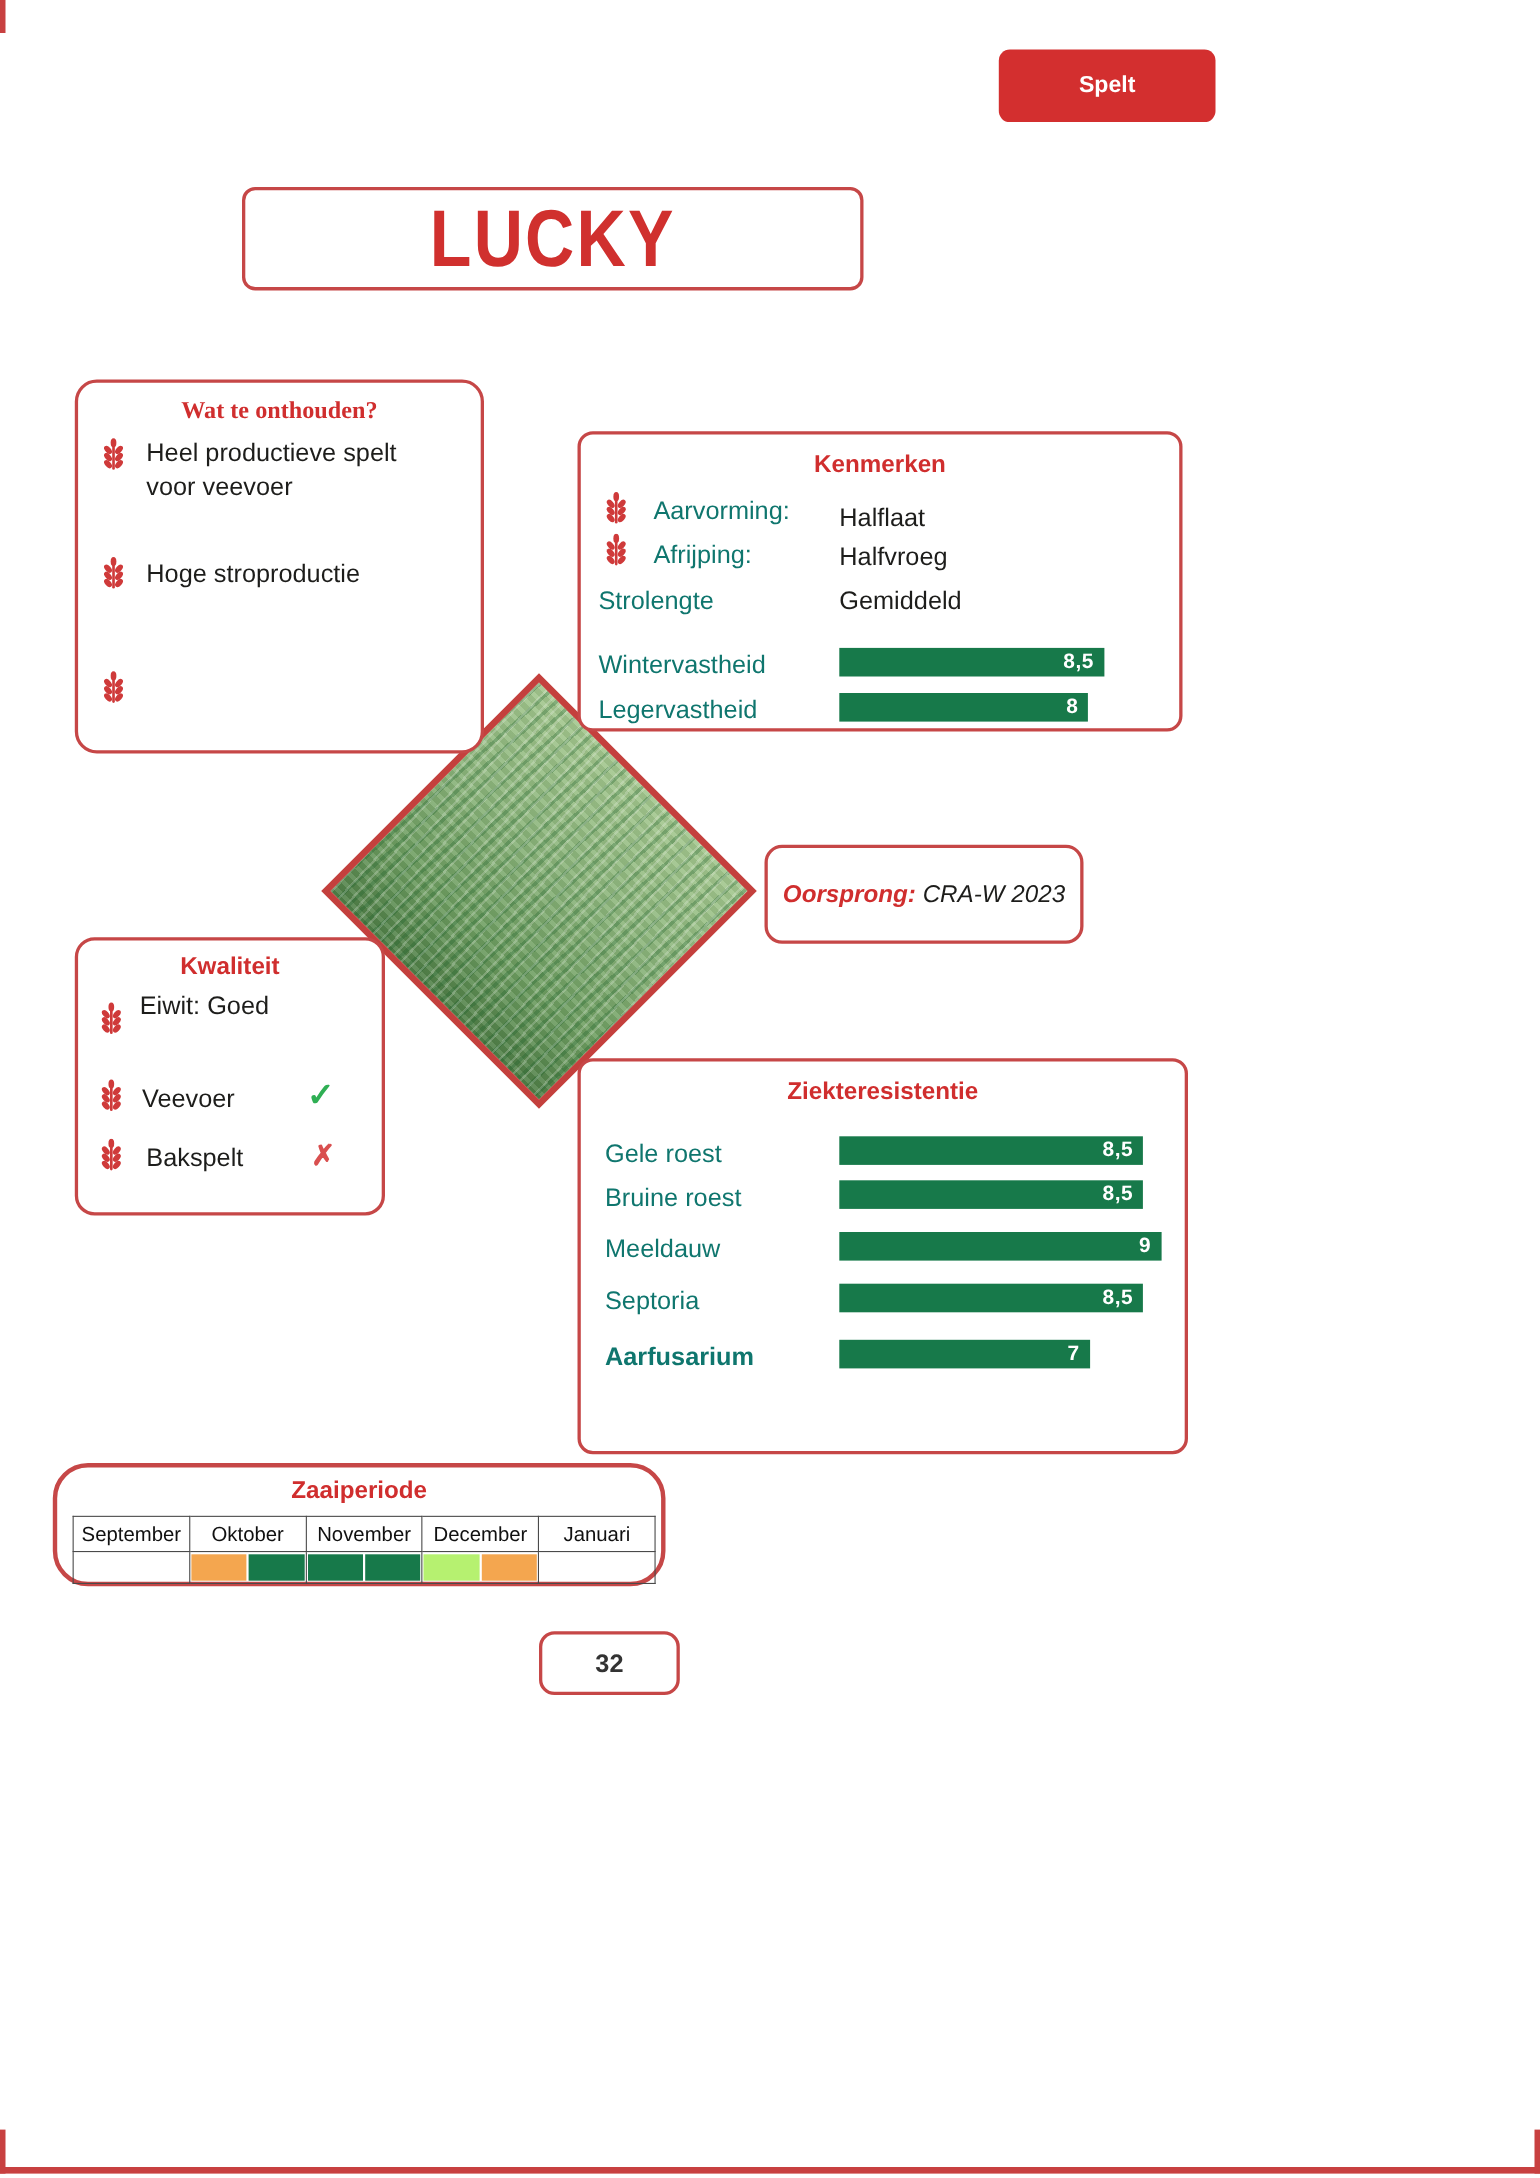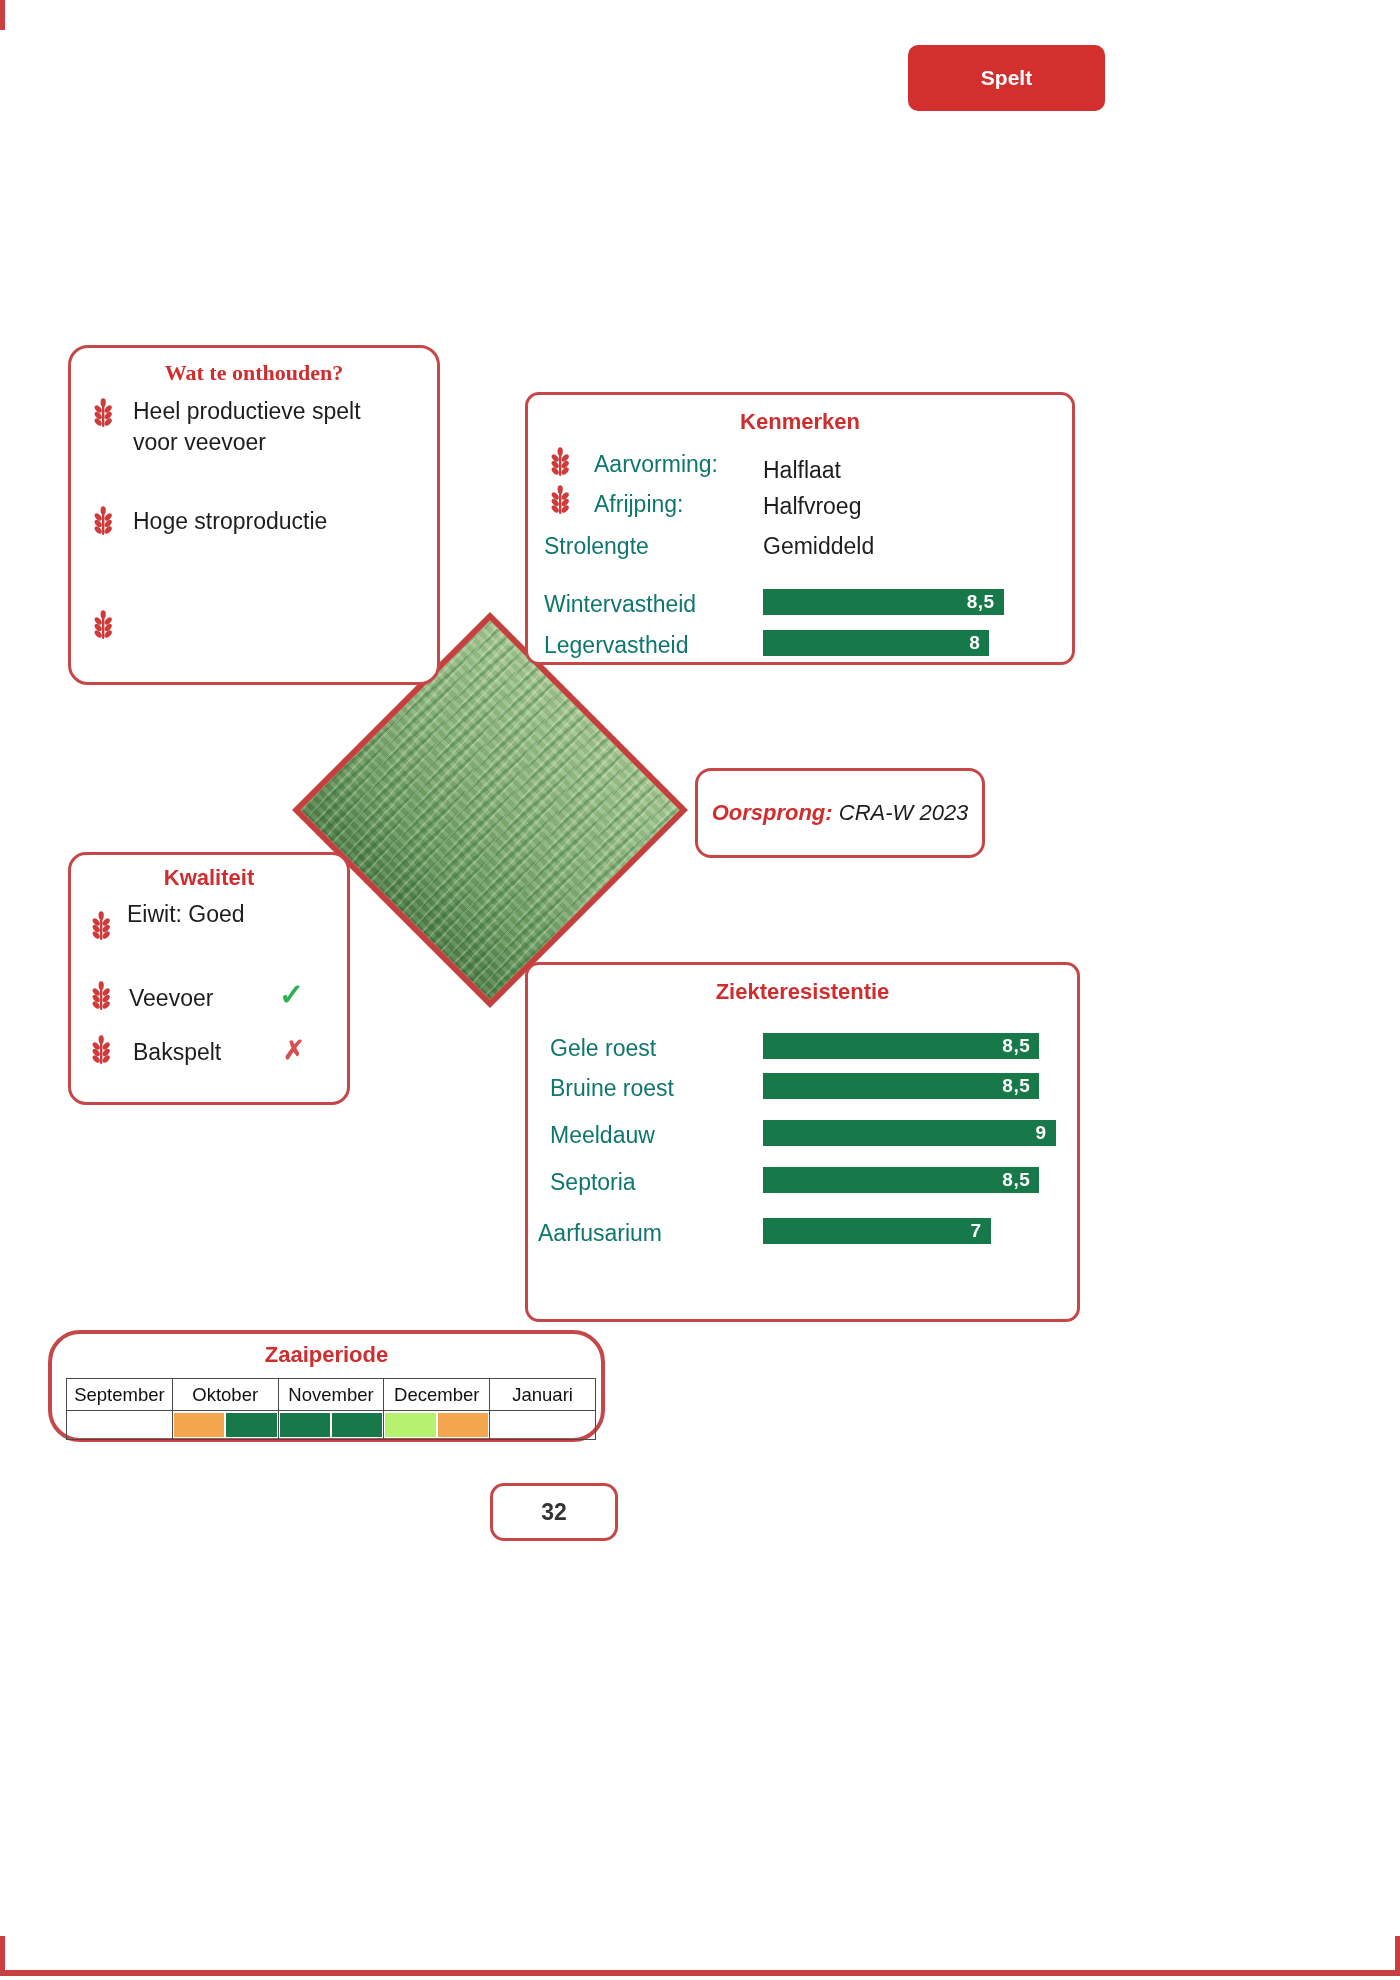--- a/index.html
+++ b/index.html
@@ -62,20 +62,23 @@
 
   <div class="frame" style="left:0;top:0;width:5px;height:30px;"></div>
   <div class="frame" style="left:0;top:1970px;width:1400px;height:6px;"></div>
   <div class="frame" style="left:0;top:1936px;width:5px;height:40px;"></div>
   <div class="frame" style="left:1395px;top:1936px;width:5px;height:40px;"></div>
 
   <div id="spelt-badge">
     <span>Spelt</span>
   </div>
 
+  <div class="rbox" id="title-box">
+    <span>LUCKY</span>
+  </div>
 
   <div id="diamond"></div>
 
   <div class="rbox" style="left:68px;top:345px;width:372px;height:340px;border-radius:20px;">
     <div class="boxtitle" style="top:12px;font-family:Liberation Serif, serif;">Wat te onthouden?</div>
     <svg class="wheat" viewBox="0 0 24 32" style="left:20px;top:50px;">
         <use href="#wheat-glyph"></use>
       </svg>
     <div class="itemtext" style="left:62px;top:48px;width:250px;">Heel productieve spelt voor veevoer</div>
     <svg class="wheat" viewBox="0 0 24 32" style="left:20px;top:158px;">
@@ -161,21 +164,21 @@
       <div class="bar-fill" style="width: 90%;">
         <span class="bar-num">9</span>
       </div>
     </div>
     <div class="factlabel" style="left:22px;top:204px;">Septoria</div>
     <div class="bar-track" style="left:235px;top:202px;width:325px;">
       <div class="bar-fill" style="width: 85%;">
         <span class="bar-num">8,5</span>
       </div>
     </div>
-    <div class="factlabel" style="left:10px;top:255px;">Aarfusarium</div>
+    <div class="factlabel" style="left:22px;top:255px;font-weight:bold;">Aarfusarium</div>
     <div class="bar-track" style="left:235px;top:253px;width:325px;">
       <div class="bar-fill" style="width: 70%;">
         <span class="bar-num">7</span>
       </div>
     </div>
   </div>
 
   <div class="rbox" style="left:48px;top:1330px;width:557px;height:112px;border-radius:32px;border-width:4px;">
     <div class="boxtitle" style="top:8px;">Zaaiperiode</div>
     <table id="zaai-table">

